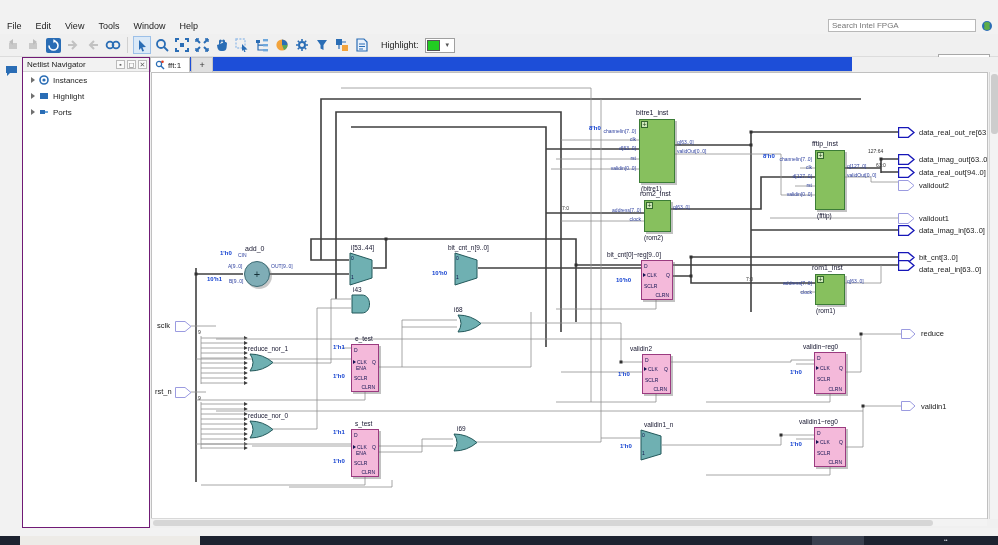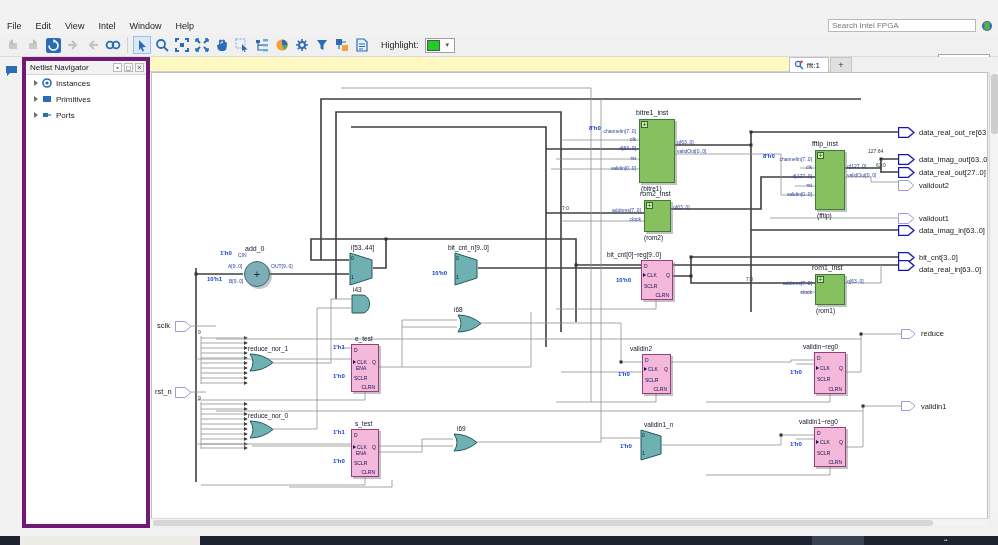--- a/index.html
+++ b/index.html
@@ -28,31 +28,31 @@
   .hl-label { font-size:9px; color:#222; margin:0 4px 0 8px; }
   .hl-swatch { width:30px; height:15px; border:1px solid #a0a0a0; background:#fff; display:flex; align-items:center; padding:1px; }
   .hl-color { width:13px; height:11px; border:1px solid #555; }
   .hl-arrow { font-size:7px; color:#555; margin-left:6px; }
   .pagebox { position:absolute; right:8px; top:3px; display:flex; align-items:center; gap:5px; }
   .pagebox .plabel { font-size:10px; color:#222;margin-top:37px; }
   .pagesel { width:52px; height:15px; border:1px solid #a8a8a8; background:#fff; font-size:8px; color:#222; display:flex; align-items:center; justify-content:space-between; padding:0 4px; }
 
   
   .leftstrip { position:absolute; left:0; top:57px; width:22px; height:471px; background:#f2f2f2; }
-  .navigator { position:absolute; left:22px; top:57px; width:128px; height:471px; background:#fff; border:4px solid #701a75; }
+  .navigator { position:absolute; left:22px; top:57px; width:128px; height:471px; background:#fff; border:1px solid #701a75; }
   .nav-head { height:14px; background:#f2f2f2; border-bottom:1px solid #d5d5d5; display:flex; align-items:center; }
   .nav-title { font-size:8px; color:#222; padding-left:4px; flex:1; }
   .nav-hicons { display:flex; gap:2px; padding-right:2px; }
   .nav-hicons span { font-size:7px; color:#666; border:1px solid #bbb; width:9px; height:9px; line-height:8px; text-align:center; background:#fafafa; }
   .tree-row { display:flex; align-items:center; gap:4px; padding:3px 0 3px 8px; }
   .tree-arrow { width:0; height:0; border-left:4px solid #707070; border-top:3px solid transparent; border-bottom:3px solid transparent; }
   .tree-label { font-size:8px; color:#222; }
 
   .editor { position:absolute; left:150px; top:57px; width:848px; height:471px; background:#f0f0f0; }
-  .tabbar { position:absolute; left:0; top:0; width:702px; height:15px; background:#fef9c3; border-bottom:1px solid #cfcfcf; display:flex;justify-content:flex-end; }
+  .tabbar { position:absolute; left:0; top:0; width:702px; height:15px; background:#1d4ed8; border-bottom:1px solid #cfcfcf; display:flex; }
   .tab { display:flex; align-items:center; gap:3px; background:#fff; border:1px solid #bfbfbf; border-bottom:none; padding:0 8px 0 4px; height:15px; }
   .tab-label { font-size:8px; color:#222; }
   .plustab { width:22px; height:15px; background:#e0e0e0; border:1px solid #c5c5c5; border-bottom:none; font-size:9px; color:#333; text-align:center; line-height:14px; margin-left:1px; }
 
   .canvas { position:absolute; left:1px; top:15px; width:837px; height:447px; background:#fff; border:1px solid #c0c0c0; overflow:hidden; }
   .wires-svg { position:absolute; left:0; top:0; }
 
   .vscroll { position:absolute; right:0; top:15px; width:9px; height:447px; background:#f3f3f3; border-left:1px solid #d8d8d8; }
   .vthumb { position:absolute; left:1px; top:2px; width:7px; height:60px; background:#cdcdcd; border-radius:3px; }
   .hscroll { position:absolute; left:1px; bottom:2px; width:836px; height:8px; background:#f3f3f3; border-top:1px solid #d8d8d8; }
@@ -97,21 +97,21 @@
 </head>
 <body>
 
 <div class="window">
 
 
   <div class="menubar">
     <span class="mitem">File</span>
     <span class="mitem">Edit</span>
     <span class="mitem">View</span>
-    <span class="mitem">Intel</span>
+    <span class="mitem">Tools</span>
     <span class="mitem">Window</span>
     <span class="mitem">Help</span>
     <div class="searchwrap">
       <input placeholder="Search Intel FPGA" style="">
     </div>
     <svg class="globe" viewBox="0 0 12 12">
         <circle cx="6" cy="6" r="5" fill="#2a6db5"></circle>
         <path d="M3,3 Q6,1 9,3 Q8,6 9,9 Q6,11 3,9 Q4,6 3,3" fill="#5fae48"></path>
       </svg>
   </div>
@@ -262,21 +262,21 @@
           <circle cx="5" cy="5" r="4" fill="none" stroke="#2a6db5" stroke-width="1.6"></circle>
           <circle cx="5" cy="5" r="1.6" fill="#2a6db5"></circle>
         </svg>
       <span class="tree-label">Instances</span>
     </div>
     <div class="tree-row">
       <span class="tree-arrow"></span>
       <svg width="10" height="10" viewBox="0 0 10 10">
           <rect x="1" y="2" width="8" height="6" fill="#2a6db5"></rect>
         </svg>
-      <span class="tree-label">Primitives</span>
+      <span class="tree-label">Highlight</span>
     </div>
     <div class="tree-row">
       <span class="tree-arrow"></span>
       <svg width="10" height="10" viewBox="0 0 10 10">
           <rect x="1" y="3" width="5" height="4" fill="#2a6db5"></rect>
           <rect x="6" y="4" width="3" height="2" fill="#6fa8dc"></rect>
         </svg>
       <span class="tree-label">Ports</span>
     </div>
   </div>
@@ -576,21 +576,21 @@
           <path d="M0.5,0.5 H10 L16,5.5 L10,10.5 H0.5 Z" fill="#fff" stroke="#1616b8" stroke-width="1.4"></path>
         </svg>
       <span class="portlbl" style="left:767px;top:55px">data_real_out_re[63..0]</span>
       <svg class="portshape" style="left:746px;top:81px" width="17" height="11" viewBox="0 0 17 11">
           <path d="M0.5,0.5 H10 L16,5.5 L10,10.5 H0.5 Z" fill="#fff" stroke="#1616b8" stroke-width="1.4"></path>
         </svg>
       <span class="portlbl" style="left:767px;top:82px">data_imag_out[63..0]</span>
       <svg class="portshape" style="left:746px;top:94px" width="17" height="11" viewBox="0 0 17 11">
           <path d="M0.5,0.5 H10 L16,5.5 L10,10.5 H0.5 Z" fill="#fff" stroke="#1616b8" stroke-width="1.4"></path>
         </svg>
-      <span class="portlbl" style="left:767px;top:95px">data_real_out[27..0]</span>
+      <span class="portlbl" style="left:767px;top:95px">data_real_out[94..0]</span>
       <svg class="portshape" style="left:746px;top:107px" width="17" height="11" viewBox="0 0 17 11">
           <path d="M0.5,0.5 H10 L16,5.5 L10,10.5 H0.5 Z" fill="#fff" stroke="#9b9be0"></path>
         </svg>
       <span class="portlbl" style="left:767px;top:108px">validout2</span>
       <svg class="portshape" style="left:746px;top:140px" width="17" height="11" viewBox="0 0 17 11">
           <path d="M0.5,0.5 H10 L16,5.5 L10,10.5 H0.5 Z" fill="#fff" stroke="#9b9be0"></path>
         </svg>
       <span class="portlbl" style="left:767px;top:141px">validout1</span>
       <svg class="portshape" style="left:746px;top:152px" width="17" height="11" viewBox="0 0 17 11">
           <path d="M0.5,0.5 H10 L16,5.5 L10,10.5 H0.5 Z" fill="#fff" stroke="#1616b8" stroke-width="1.4"></path>

